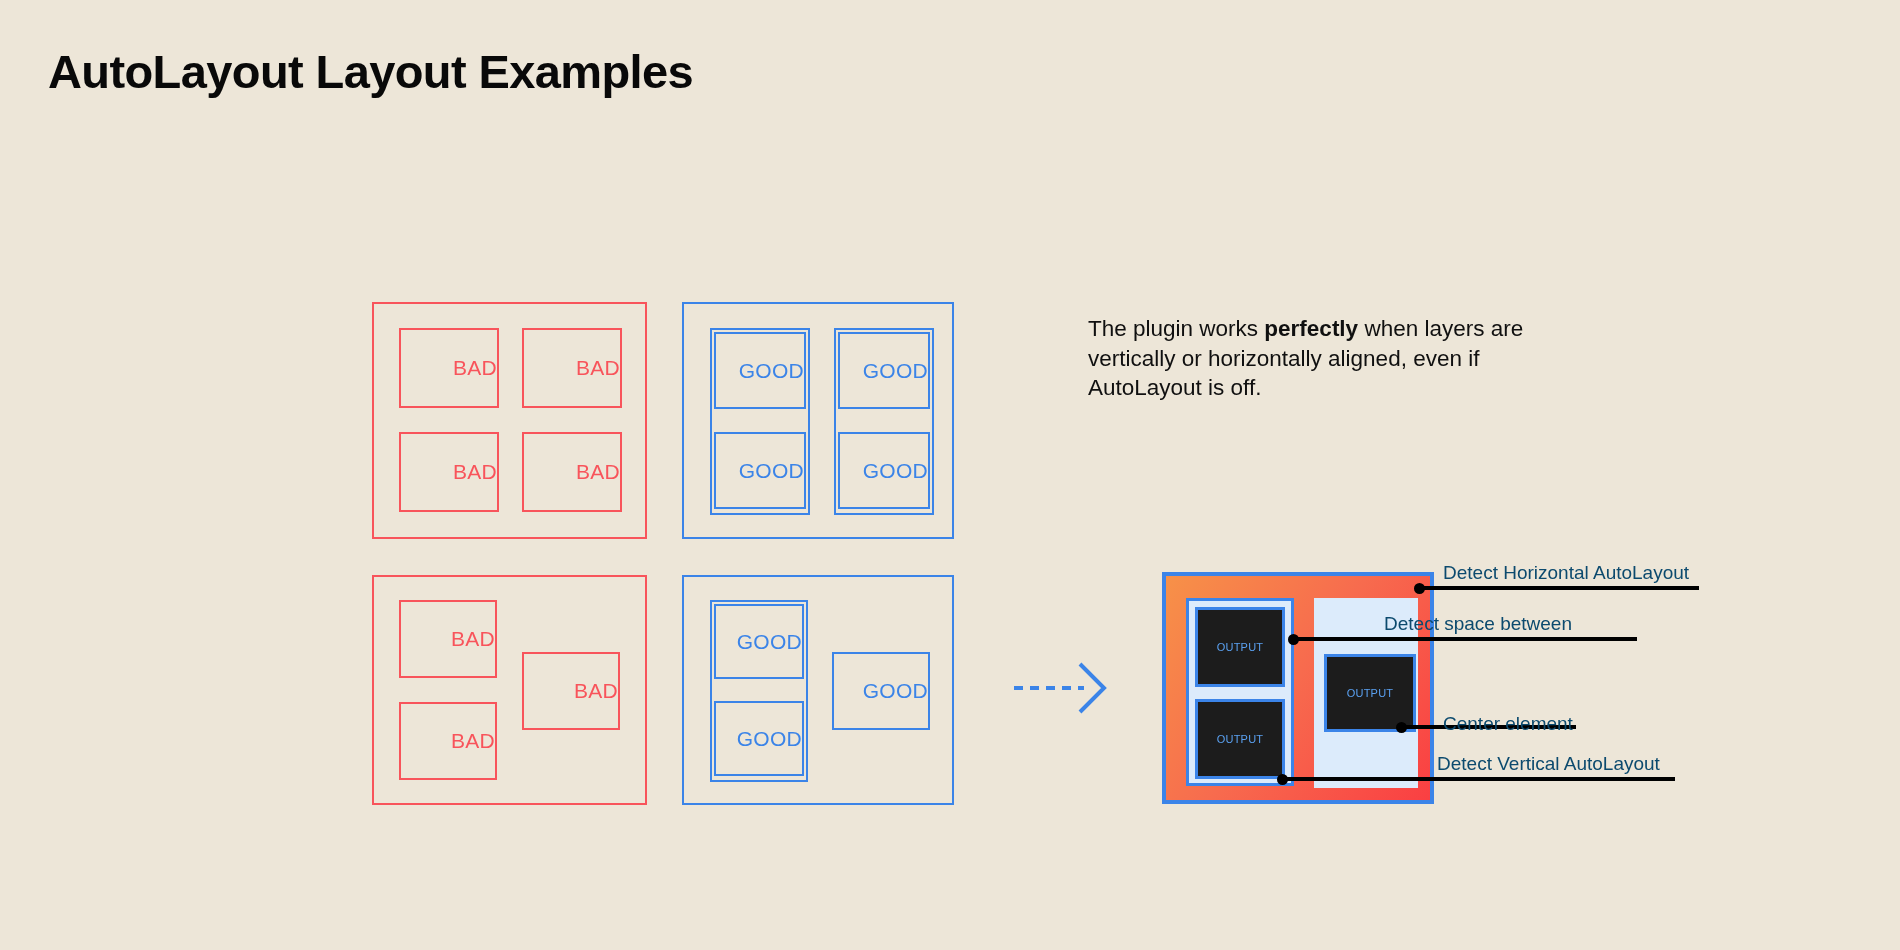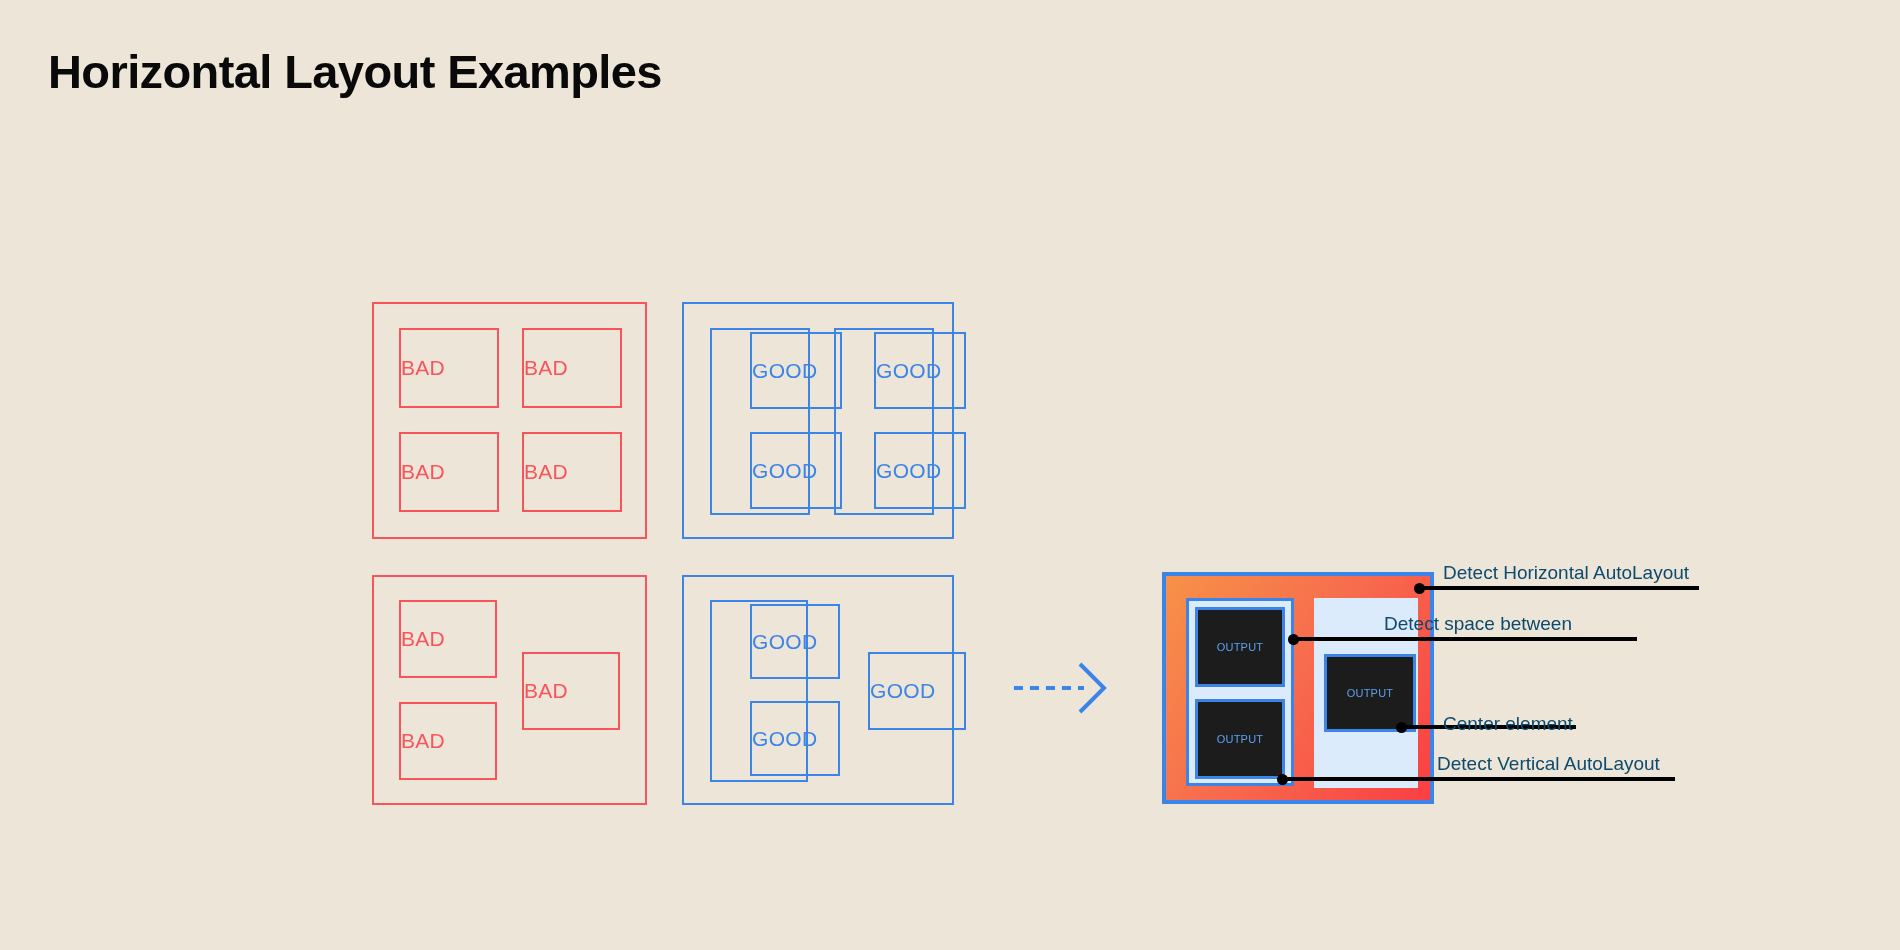--- a/index.html
+++ b/index.html
@@ -20,25 +20,25 @@
     color: #090909;
   }
 
   
   .frame { position: absolute; }
   .frame-bad  { border: 2px solid #F8545B; }
   .frame-good { border: 2px solid #3B84E8; }
 
   .cell {
     position: absolute;
-    display: flex; align-items: center; justify-content: flex-start;
+    display: flex; align-items: center; justify-content: flex-end;
     font-size: 21px; letter-spacing: 0.3px;
   }
   .cell-bad  { border: 2px solid #F8545B; color: #F8545B; }
-  .cell-good { border: 2px solid #3B84E8; color: #3B84E8; margin-left: 36px; }
+  .cell-good { border: 2px solid #3B84E8; color: #3B84E8; }
 
   .group-good { position: absolute; border: 2px solid #3B84E8; }
 
   
   .copy {
     position: absolute;
     font-size: 22.5px;
     line-height: 29.5px;
     color: #101010;
     width: 460px;
@@ -94,21 +94,21 @@
     width: 11px; height: 11px;
     border-radius: 50%;
     background: #000;
   }
 </style>
 </head>
 <body>
 
 <div id="stage">
 
-  <div class="page-title">Horizontal Layout Examples</div>
+  <div class="page-title">AutoLayout Layout Examples</div>
 
   <div class="frame frame-bad" style="left:372px; top:302px; width:275px; height:237px;">
     <div class="cell cell-bad" style="left:25px; top:24px; width:100px; height:80px;">
       <span>BAD</span>
     </div>
     <div class="cell cell-bad" style="left:148px; top:24px; width:100px; height:80px;">
       <span>BAD</span>
     </div>
     <div class="cell cell-bad" style="left:25px; top:128px; width:100px; height:80px;">
       <span>BAD</span>
@@ -157,20 +157,21 @@
       <div class="cell cell-good" style="left:2px; top:99px; width:90px; height:75px;">
         <span>GOOD</span>
       </div>
     </div>
     <div class="cell cell-good" style="left:148px; top:75px; width:98px; height:78px;">
       <span>GOOD</span>
     </div>
   </div>
 
   <div class="copy" style="left:1088px; top:314px;">
+    <p><span>The plugin works </span><b>perfectly</b><span> when layers are vertically or horizontally aligned, even if AutoLayout is off.</span></p>
   </div>
 
   <svg class="arrow" width="96" height="56" viewBox="0 0 96 56">
     <line x1="2" y1="28" x2="72" y2="28" stroke="#3B84E8" stroke-width="4" stroke-dasharray="9 7"></line>
     <polyline points="68,4 92,28 68,52" fill="none" stroke="#3B84E8" stroke-width="4"></polyline>
   </svg>
 
   <div class="figure">
     <div class="fig-left-group">
       <div class="out-box" style="left:6px; top:6px; width:90px; height:80px;">

